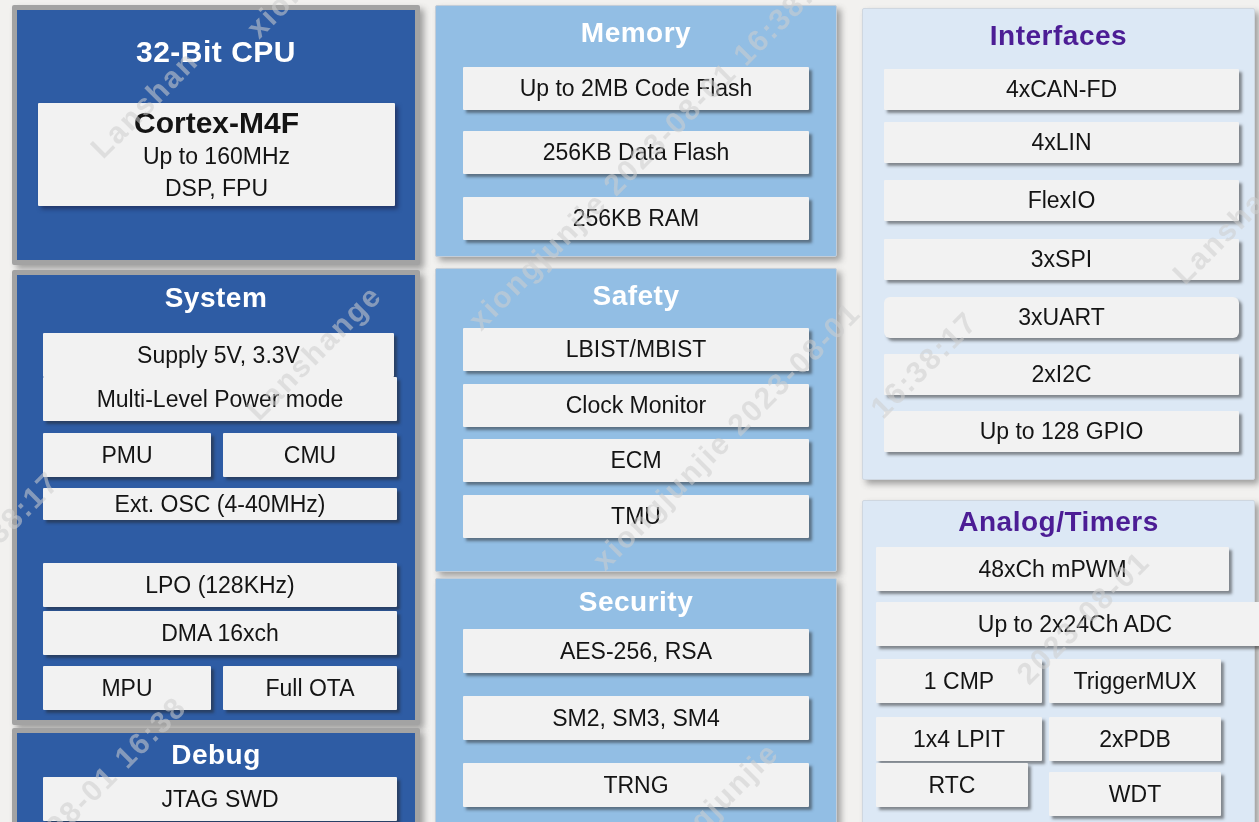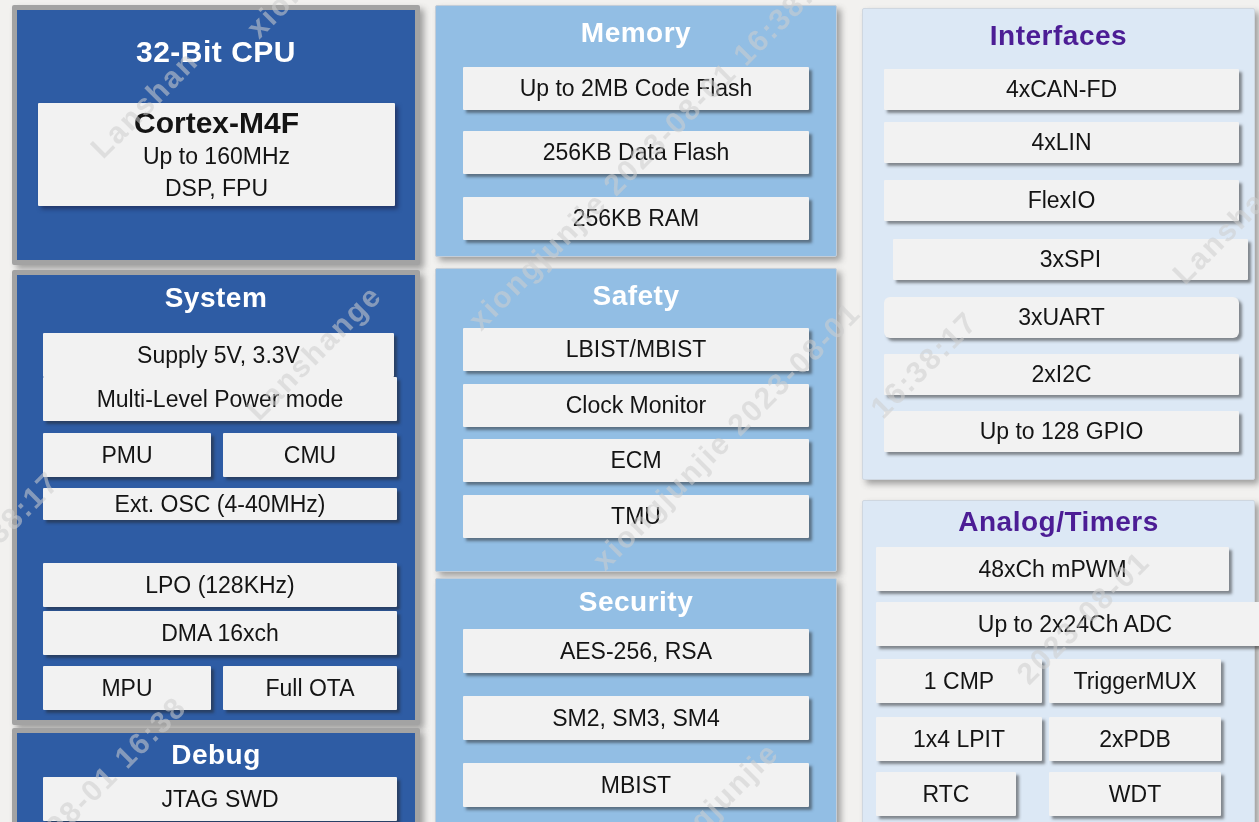--- a/index.html
+++ b/index.html
@@ -146,47 +146,47 @@
         <div class="item" style="left: 27px; top: 170px; width: 346px; height: 43px;">ECM</div>
         <div class="item" style="left: 27px; top: 226px; width: 346px; height: 43px;">TMU</div>
       </div>
   </section>
 
   <section class="section mid sec-security" style="left:435px;top:578px;width:400px;height:262px;">
     <div class="title light-title">Security</div>
     <div class="items">
         <div class="item" style="left: 27px; top: 50px; width: 346px; height: 44px;">AES-256, RSA</div>
         <div class="item" style="left: 27px; top: 117px; width: 346px; height: 44px;">SM2, SM3, SM4</div>
-        <div class="item" style="left: 27px; top: 184px; width: 346px; height: 44px;">MBIST</div>
+        <div class="item" style="left: 27px; top: 184px; width: 346px; height: 44px;">TRNG</div>
       </div>
   </section>
 
   <section class="section pale sec-interfaces" style="left:862px;top:8px;width:391px;height:470px;">
     <div class="title gray-title">Interfaces</div>
     <div class="items">
         <div class="item" style="left: 21px; top: 60px; width: 355px; height: 41px;">4xCAN-FD</div>
         <div class="item" style="left: 21px; top: 113px; width: 355px; height: 41px; text-align: right;">4xLIN</div>
         <div class="item" style="left: 21px; top: 171px; width: 355px; height: 41px;">FlexIO</div>
-        <div class="item" style="left: 30px; top: 230px; width: 355px; height: 41px;">3xSPI</div>
+        <div class="item" style="left: 21px; top: 230px; width: 355px; height: 41px;">3xSPI</div>
         <div class="item" style="left: 21px; top: 288px; width: 355px; height: 41px; border-radius: 6px;">3xUART</div>
         <div class="item" style="left: 21px; top: 345px; width: 355px; height: 41px;">2xI2C</div>
         <div class="item" style="left: 21px; top: 402px; width: 355px; height: 41px;">Up to 128 GPIO</div>
       </div>
   </section>
 
   <section class="section pale sec-analog" style="left:862px;top:500px;width:391px;height:340px;">
     <div class="title gray-title">Analog/Timers</div>
     <div class="items">
         <div class="item" style="left: 13px; top: 46px; width: 353px; height: 44px;">48xCh mPWM</div>
         <div class="item" style="left: 13px; top: 101px; width: 398px; height: 44px;">Up to 2x24Ch ADC</div>
         <div class="item" style="left: 13px; top: 158px; width: 166px; height: 44px;">1 CMP</div>
         <div class="item" style="left: 186px; top: 158px; width: 172px; height: 44px;">TriggerMUX</div>
         <div class="item" style="left: 13px; top: 216px; width: 166px; height: 44px;">1x4 LPIT</div>
         <div class="item" style="left: 186px; top: 216px; width: 172px; height: 44px;">2xPDB</div>
-        <div class="item" style="left: 13px; top: 271px; width: 140px; height: 44px; text-align: right;">RTC</div>
+        <div class="item" style="left: 13px; top: 262px; width: 152px; height: 44px; text-align: right;">RTC</div>
         <div class="item" style="left: 186px; top: 271px; width: 172px; height: 44px;">WDT</div>
       </div>
   </section>
 
   <div class="watermark-layer">
       <div class="wm" style="left: 252px; top: 16px;">xiong</div>
       <div class="wm" style="left: 96px; top: 136px;">Lanshan</div>
       <div class="wm" style="left: 252px; top: 398px;">Lanshange</div>
       <div class="wm" style="left: -42px; top: 556px;">16:38:17</div>
       <div class="wm" style="left: -10px; top: 876px;">2023-08-01 16:38</div>

